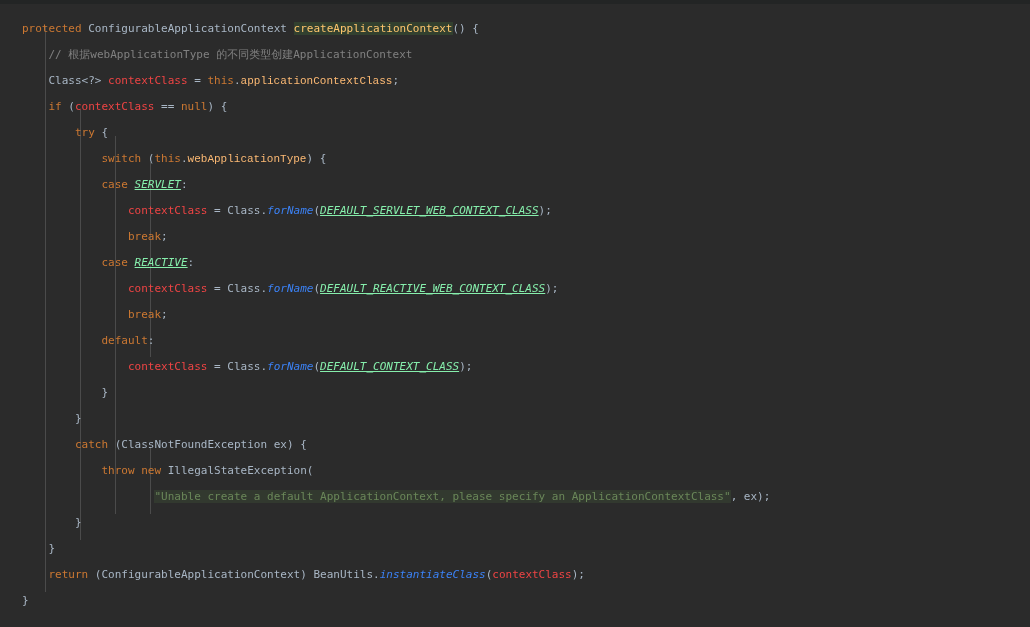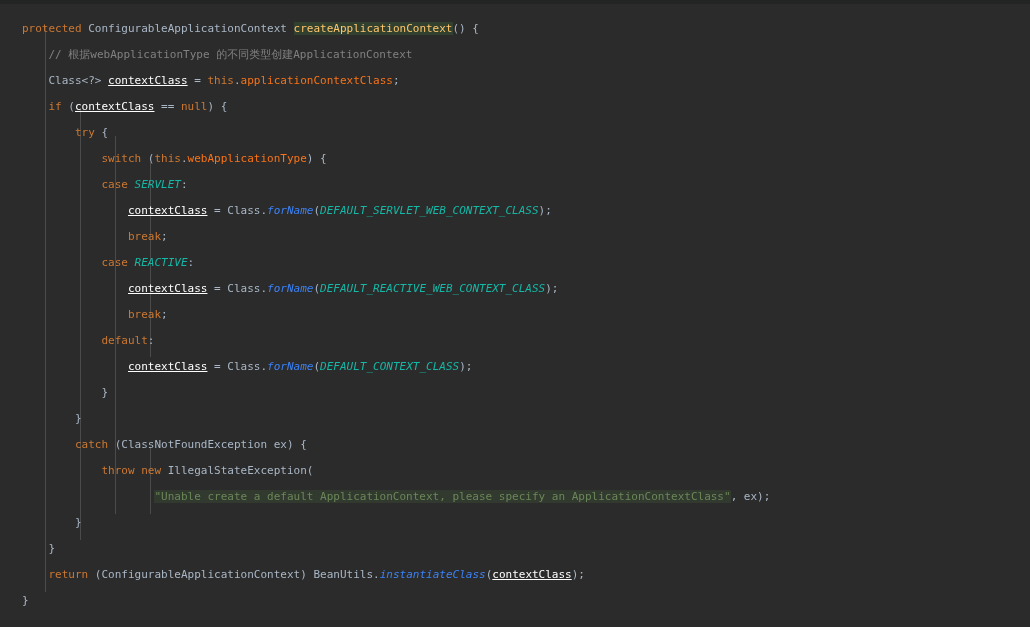--- a/index.html
+++ b/index.html
@@ -55,23 +55,23 @@
   .ln {
     display: block;
     height: 26px;
     padding-left: 6px;
   }
 
   
   .kw      { color: #cc7832; }              
   .plain   { color: #a9b7c6; }              
   .type    { color: #a9b7c6; }              
-  .field   { color: #f97316; }              
-  .fieldu  { color: #ffffff; text-decoration: underline; }  
-  .const   { color: #14b8a6; font-style: italic; }          
+  .field   { color: #fdba74; font-family: Liberation Mono, monospace; }              
+  .fieldu  { color: #ef4444; }  
+  .const   { color: #86efac; font-style: italic; text-decoration: underline; }          
   .method  { color: #3b82f6; font-style: italic; }          
   .comment { color: #808080; text-align: right; }              
   .str     { color: #6a8759; background: #32392f; }         
   .declname{ color: #ffc66d; }              
 
   
   .usehl {
     background: #32402f;
   }
 </style>

